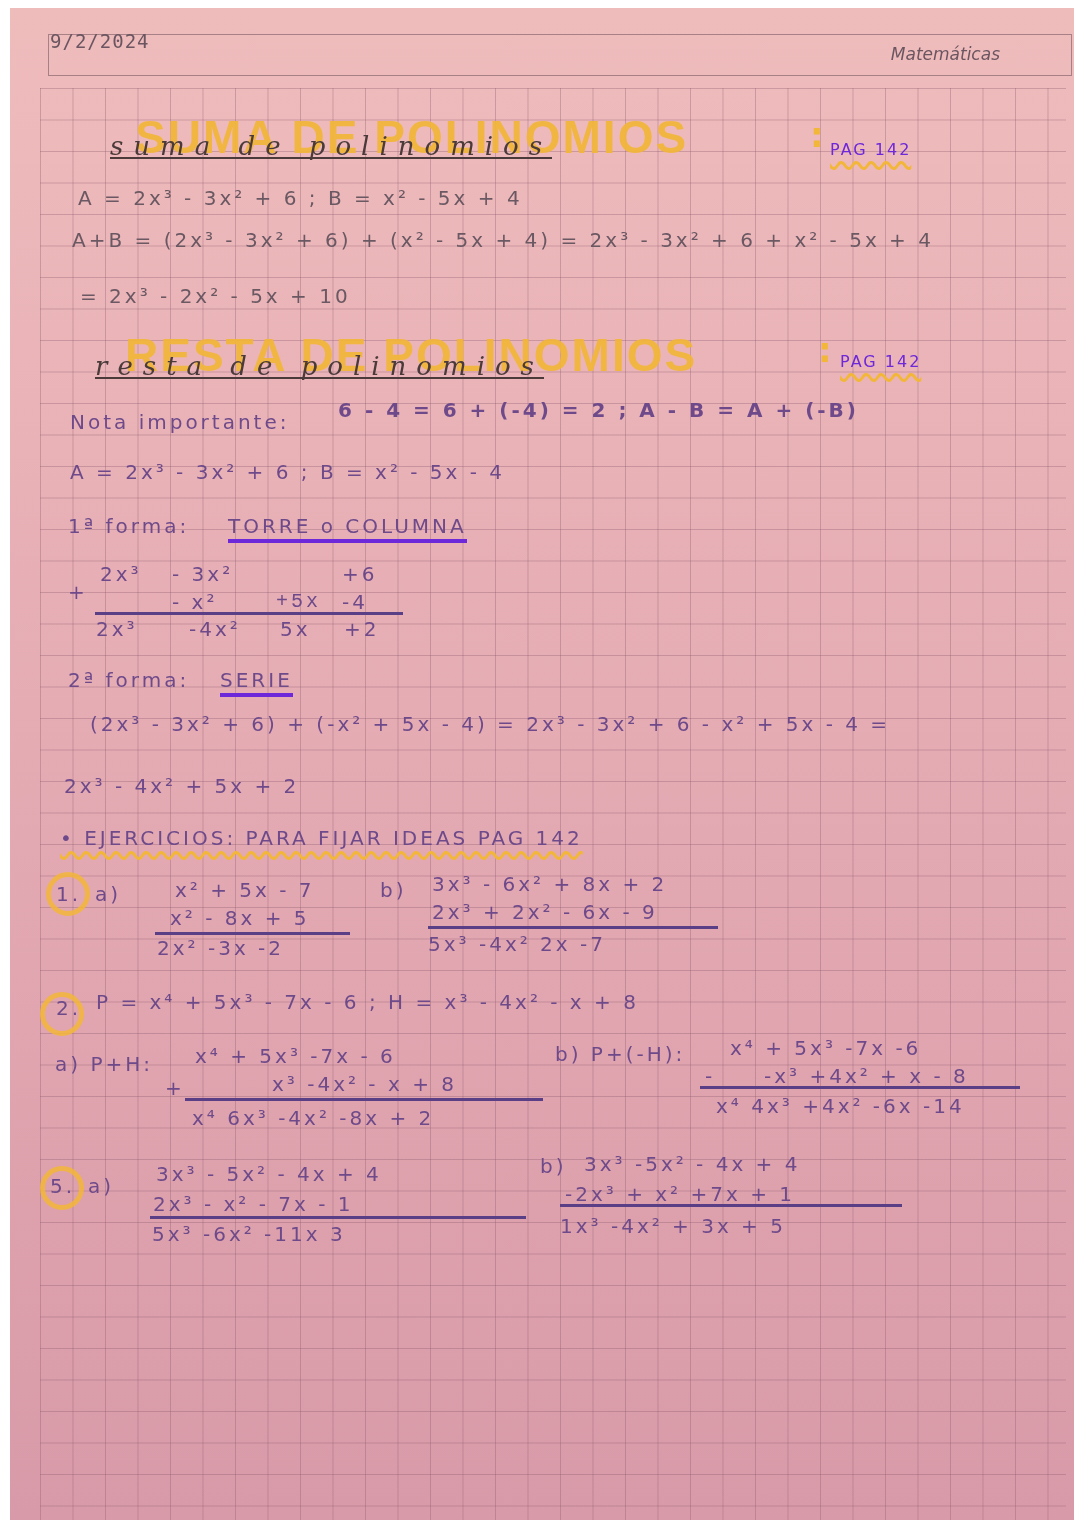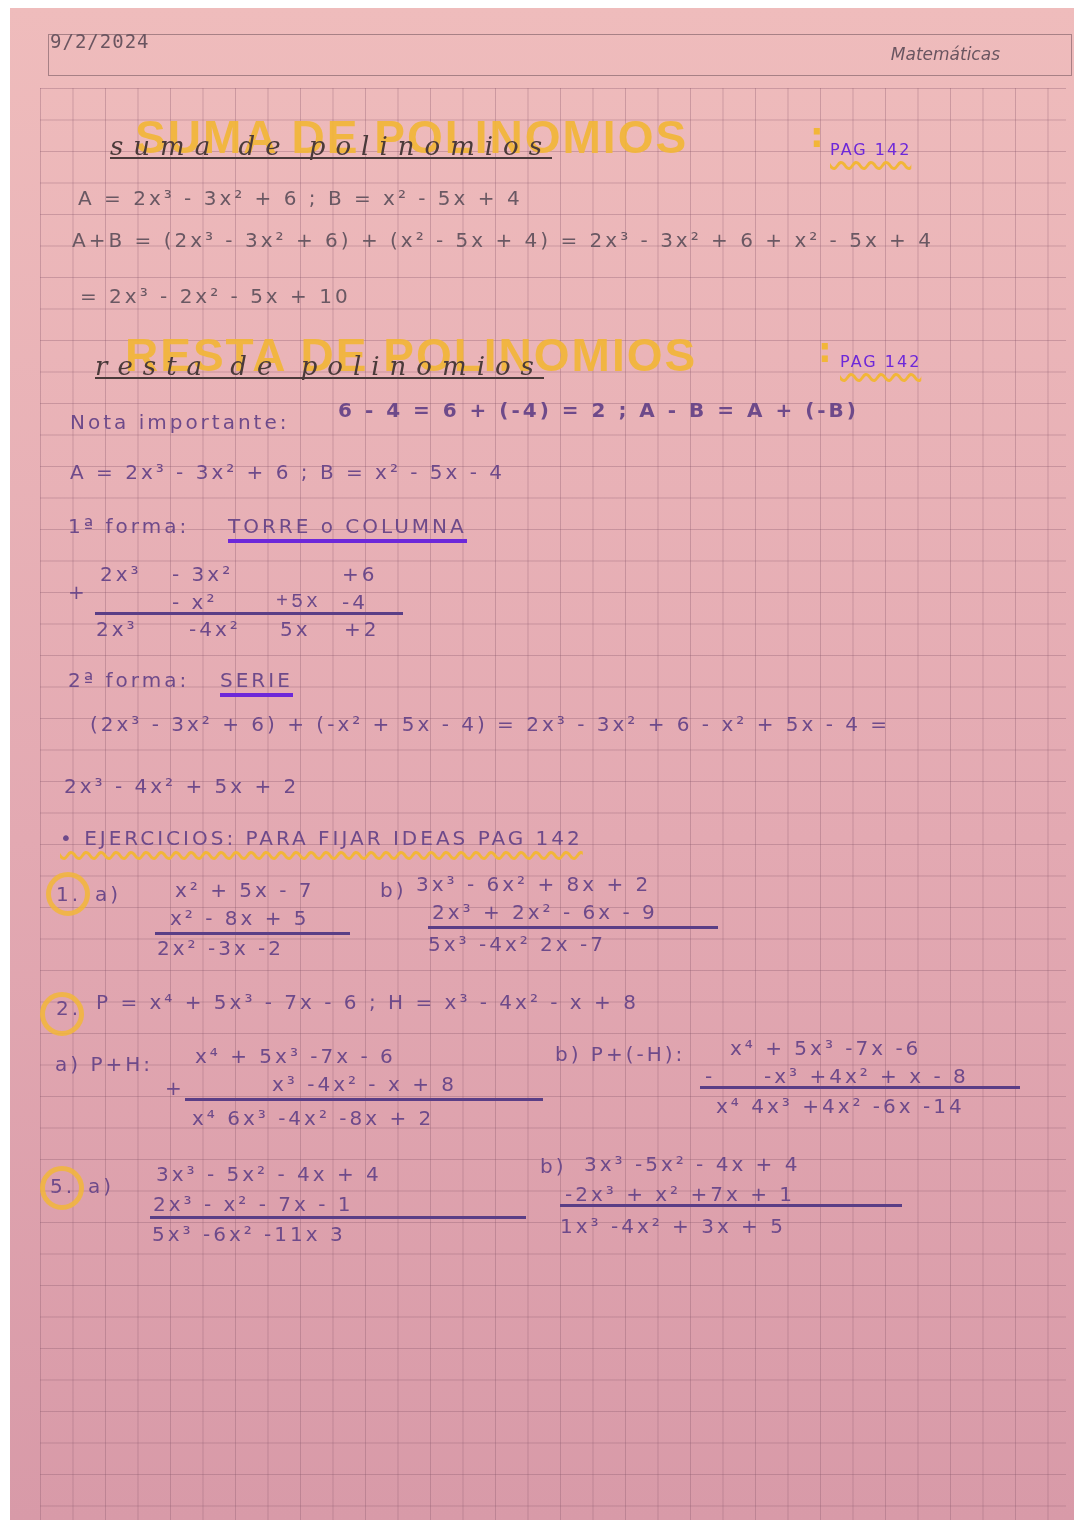--- a/index.html
+++ b/index.html
@@ -105,21 +105,21 @@
 
 <div class="circle" style="left:46px; top:872px;"></div>
 <div class="t" style="left:56px; top:882px;">1.</div>
 <div class="t" style="left:95px; top:882px;">a)</div>
 <div class="t" style="left:175px; top:878px;">x² + 5x - 7</div>
 <div class="t" style="left:170px; top:906px;">x² - 8x + 5</div>
 <div class="rule" style="left:155px; top:932px; width:195px;"></div>
 <div class="t" style="left:157px; top:936px;">2x² -3x -2</div>
 
 <div class="t" style="left:380px; top:878px;">b)</div>
-<div class="t" style="left:416px; top:872px;">3x³ - 6x² + 8x + 2</div>
+<div class="t" style="left:432px; top:872px;">3x³ - 6x² + 8x + 2</div>
 <div class="t" style="left:432px; top:900px;">2x³ + 2x² - 6x - 9</div>
 <div class="rule" style="left:428px; top:926px; width:290px;"></div>
 <div class="t" style="left:428px; top:932px;">5x³ -4x² 2x -7</div>
 
 <div class="circle" style="left:40px; top:992px;"></div>
 <div class="t" style="left:56px; top:996px;">2.</div>
 <div class="t" style="left:96px; top:990px;">P = x⁴ + 5x³ - 7x - 6 ; H = x³ - 4x² - x + 8</div>
 
 <div class="t" style="left:55px; top:1052px;">a) P+H:</div>
 <div class="t" style="left:195px; top:1044px;">x⁴ + 5x³          -7x  - 6</div>

